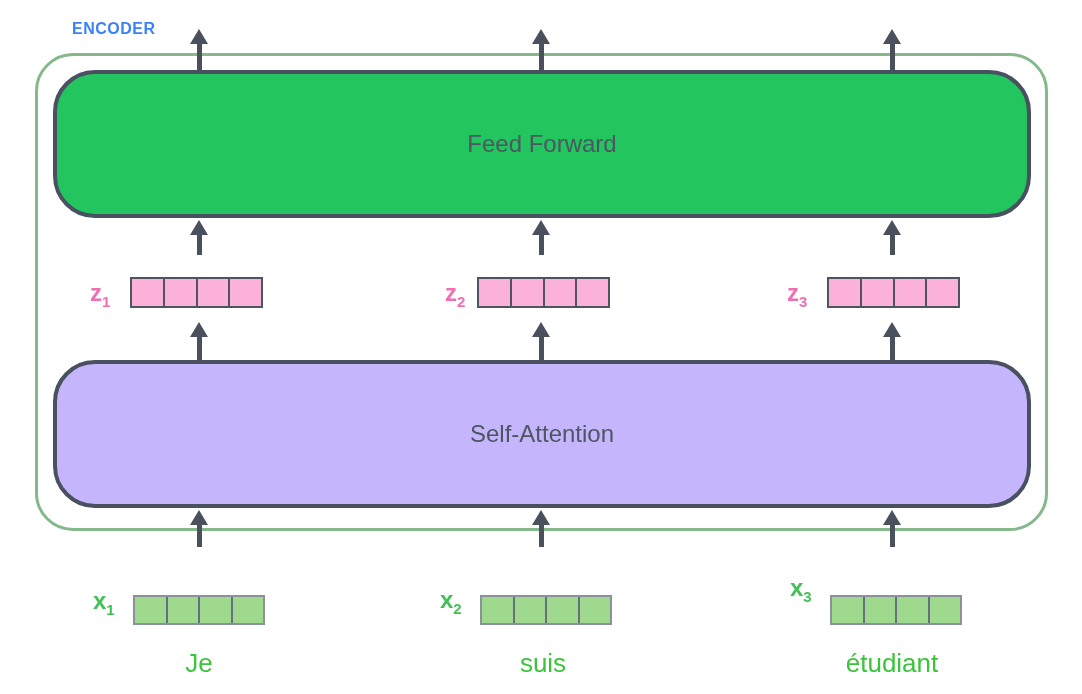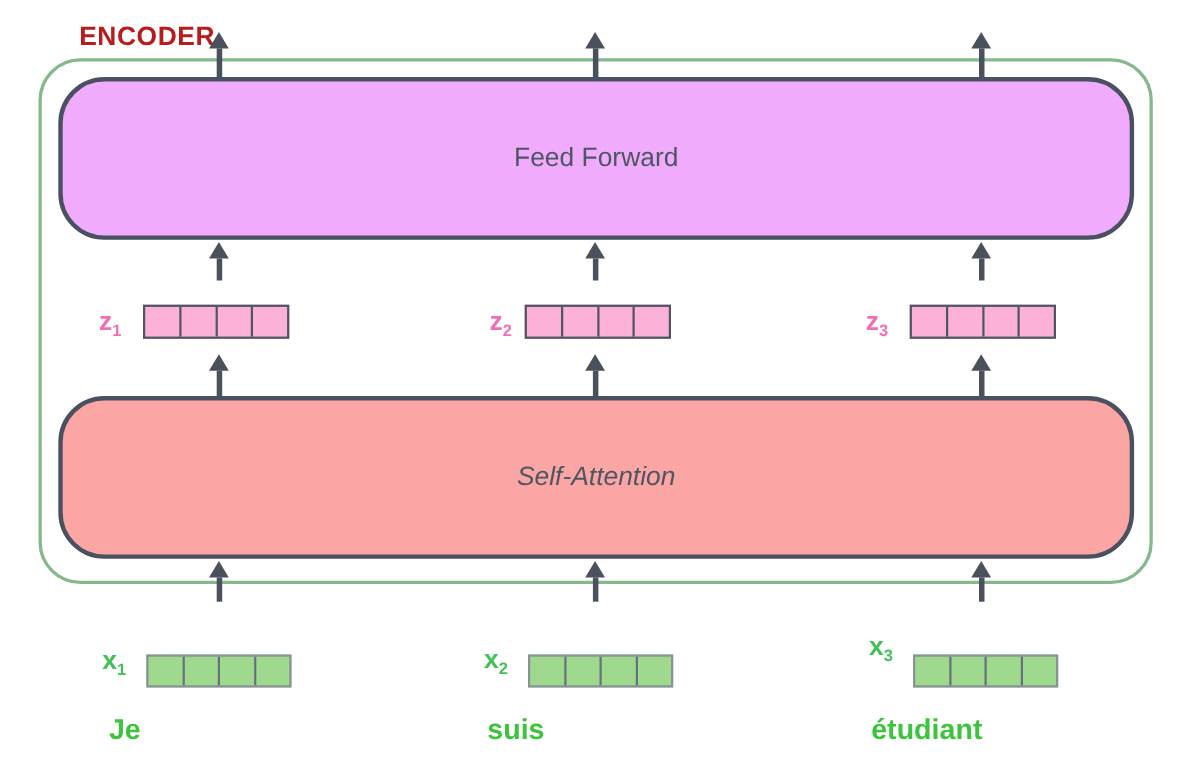--- a/index.html
+++ b/index.html
@@ -2,34 +2,34 @@
 <html><head>
 <meta charset="utf-8">
 <style>
   html,body{margin:0;padding:0;background:#ffffff;}
   .canvas{
     position:relative;width:1082px;height:694px;background:#ffffff;overflow:hidden;
     font-family:"Liberation Sans", sans-serif;
   }
   .encoder-label{
     position:absolute;left:72px;top:20px;
-    font-size:24px;font-weight:600;letter-spacing:0.5px;color:#b91c1c;
+    font-size:16px;font-weight:600;letter-spacing:0.5px;color:#3b82f6;
   }
   .encoder-frame{
     position:absolute;left:35px;top:53px;width:1013px;height:478px;
     border:3px solid #85b98c;border-radius:38px;box-sizing:border-box;background:transparent;
   }
   .block{
     position:absolute;left:53px;width:978px;height:148px;box-sizing:border-box;
     border:4px solid #495160;border-radius:42px;
     display:flex;align-items:center;justify-content:center;
     font-size:24px;color:#4d5662;
   }
-  .block.ff{top:70px;background:#f0abfc;}
-  .block.sa{top:360px;background:#fca5a5;font-style:italic;}
+  .block.ff{top:70px;background:#22c55e;}
+  .block.sa{top:360px;background:#c4b5fd;}
   .arrow{
     position:absolute;width:18px;
     display:flex;flex-direction:column;align-items:center;
   }
   .arrow .head{
     width:0;height:0;flex:0 0 auto;
     border-left:9px solid transparent;border-right:9px solid transparent;
     border-bottom:15px solid #4a515c;
   }
   .arrow .shaft{width:5px;flex:1;background:#4a515c;}
@@ -43,22 +43,22 @@
   .vec-cells{
     position:absolute;display:flex;box-sizing:border-box;
   }
   .vec-cells.z{border:2px solid #4d5560;background:#fbb1d8;}
   .vec-cells.z .cell{border-right:2px solid #4d5560;}
   .vec-cells.x{border:2px solid #8a9199;background:#9fd98e;}
   .vec-cells.x .cell{border-right:2px solid #667080;}
   .vec-cells .cell{flex:1;}
   .vec-cells .cell:last-child{border-right:none;}
   .word{
-    position:absolute;width:200px;top:648px;text-align:left;
-    font-size:26px;font-weight:bold;color:#3cc43c;
+    position:absolute;width:200px;top:648px;text-align:center;
+    font-size:26px;font-weight:normal;color:#3cc43c;
   }
 </style>
 </head>
 <body>
 
 <div class="canvas">
 
   <div class="encoder-label">ENCODER</div>
   <div class="encoder-frame"></div>
 

